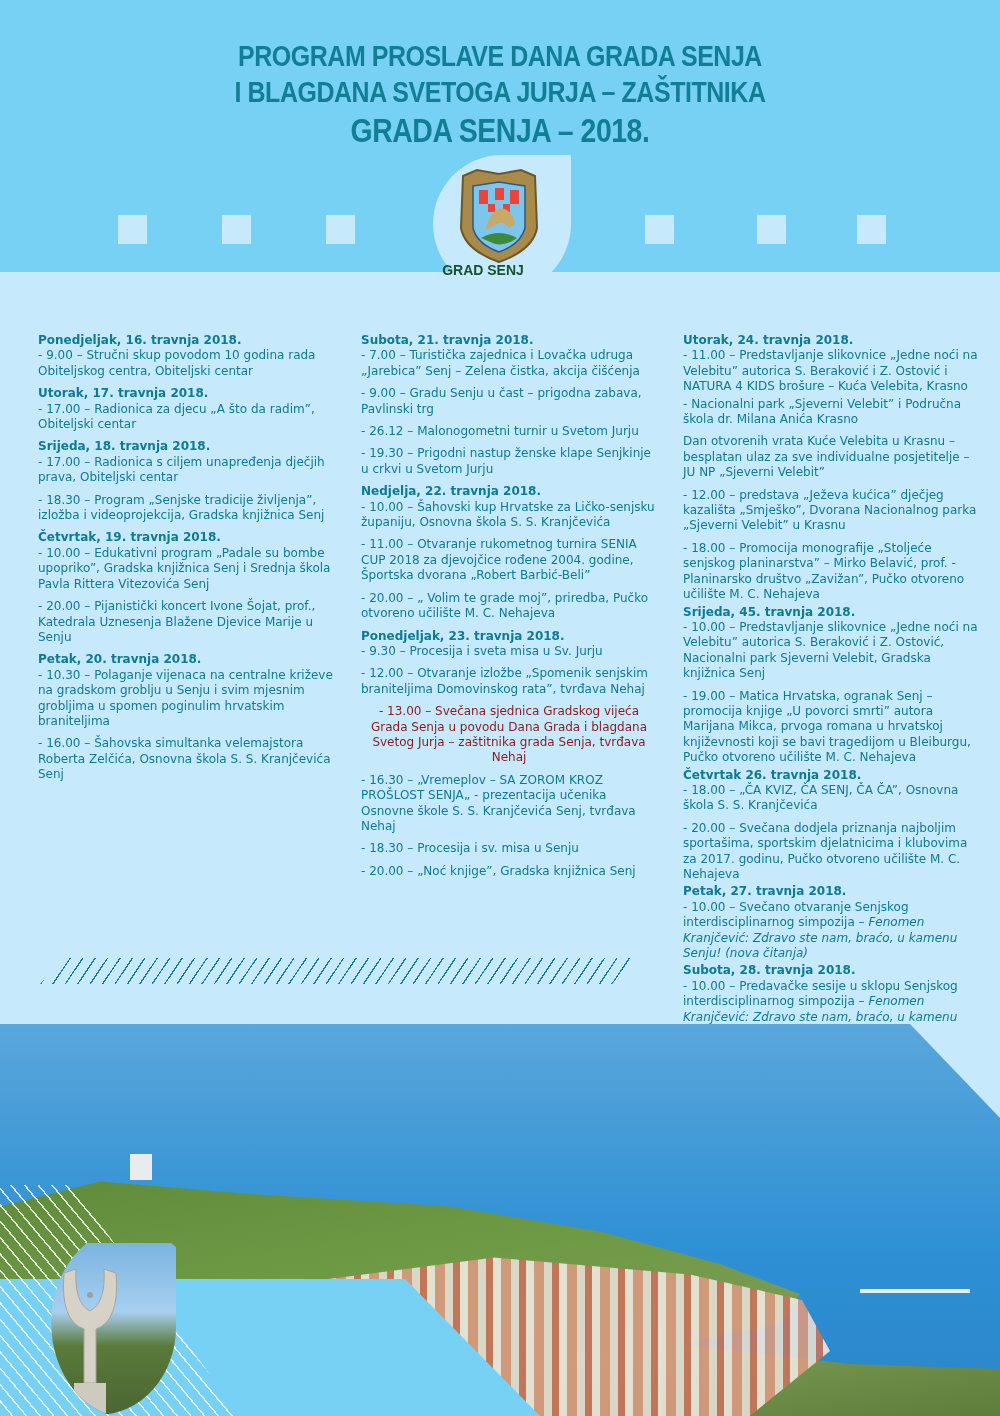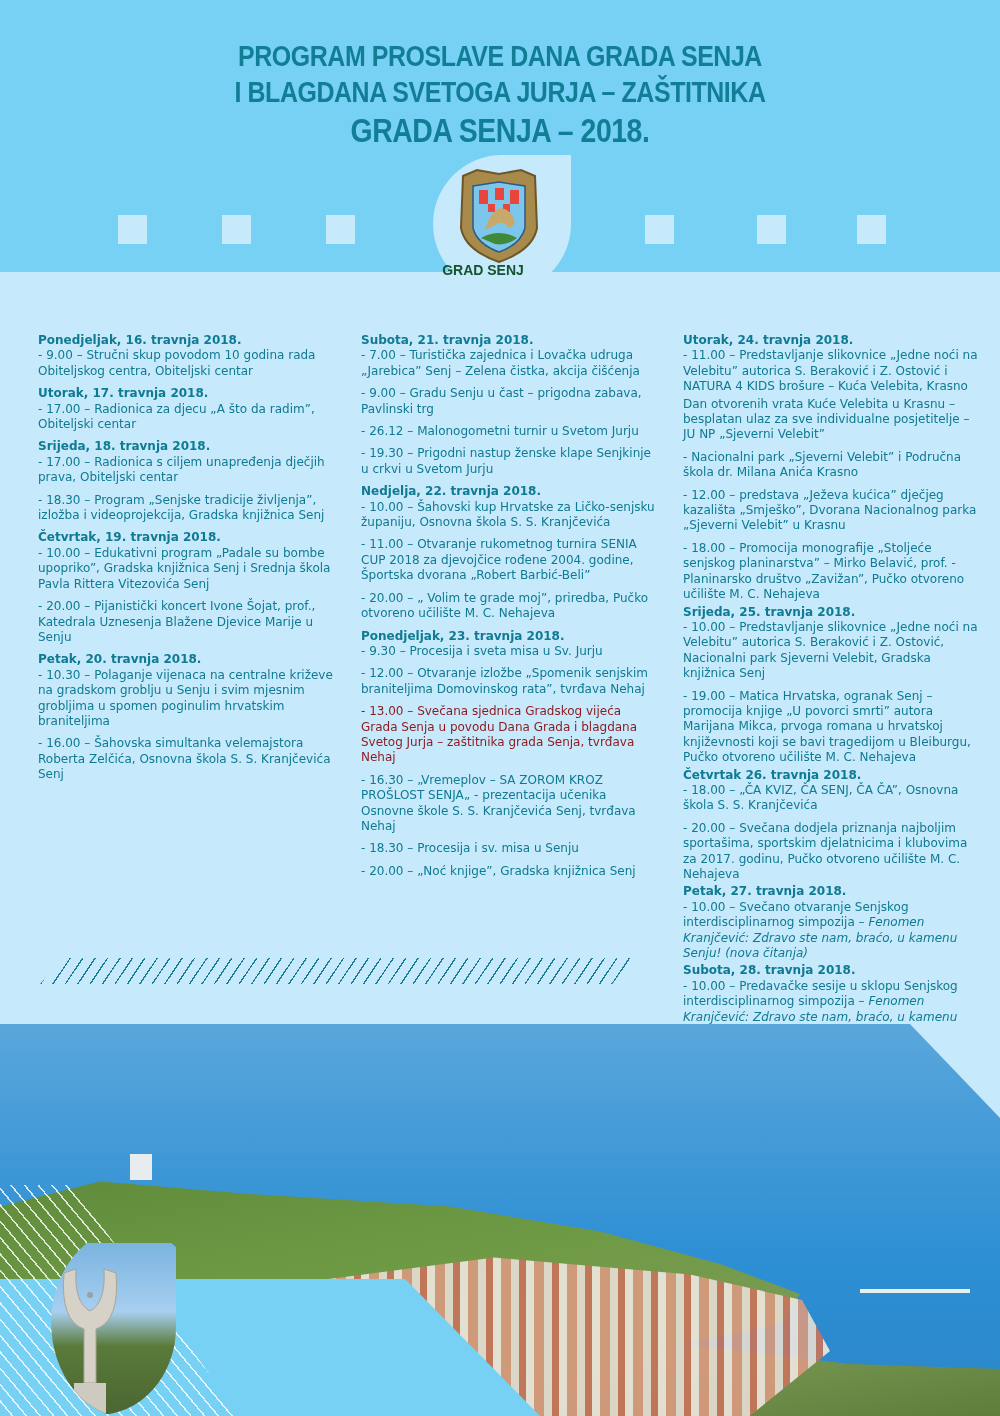--- a/index.html
+++ b/index.html
@@ -10,21 +10,21 @@
   .title .l3 { font-size:33px; line-height:42px; transform:scaleX(0.86); display:block; }
   .sq { position:absolute; top:215px; width:29px; height:29px; background:#c6e9fb; }
   .drop { position:absolute; left:433px; top:155px; width:138px; height:138px; background:#c6e9fb; border-radius:50% 0 50% 50%; }
   .crest { position:absolute; left:457px; top:168px; width:84px; height:96px; }
   .grad-senj { position:absolute; left:414px; top:262px; width:138px; text-align:center; color:#14532d; font-weight:bold; font-size:14px; font-family:"Liberation Sans", sans-serif; }
   .col { position:absolute; top:333px; width:300px; color:#0f7a92; font-size:12px; line-height:15.4px; }
   .col1 { left:38px; } .col2 { left:361px; width:296px; } .col3 { left:683px; width:300px; }
   .day { font-weight:bold; }
   .ev { margin-bottom:7px; }
   .ev.tight { margin-bottom:2px; }
-  .ev.red { color:#8c1a1f; }
+  .ev.red { color:#8c1a1f;text-align:center; }
   .ev i { font-style:italic; }
   .block { margin-bottom:2px; }
   .hatch { position:absolute; left:40px; top:958px; width:596px; height:26px;
     background:repeating-linear-gradient(-56deg, transparent 0 9px, #1a7c93 9px 10.3px); 
     clip-path:polygon(4% 0,100% 0,96% 100%,0 100%); }
   .photo { position:absolute; left:0; top:1024px; width:1000px; height:392px; overflow:hidden;
     clip-path:polygon(0 0, 91% 0, 100% 24%, 100% 100%, 0 100%); }
   .sea { position:absolute; inset:0; background:linear-gradient(180deg,#5aa7dc 0%,#3f98d6 35%,#2d8fd4 60%,#2b86c8 100%); }
   .land { position:absolute; left:0; top:145px; width:1000px; height:250px;
     background:linear-gradient(170deg,#5f8a3a 0%,#6f9a45 40%,#7a9b55 70%,#5e7c3a 100%);
@@ -122,27 +122,27 @@
     <div class="ev">-  16.30 – „Vremeplov – SA ZOROM KROZ PROŠLOST SENJA„ - prezentacija učenika Osnovne škole S. S. Kranjčevića Senj, tvrđava Nehaj</div>
     <div class="ev">-  18.30 – Procesija i sv. misa u Senju</div>
     <div class="ev">-  20.00 – „Noć knjige”, Gradska knjižnica Senj</div>
   </div>
 </div>
 
 <div class="col col3">
   <div class="block">
     <div class="day">Utorak, 24. travnja 2018.</div>
     <div class="ev tight">-  11.00 – Predstavljanje slikovnice „Jedne noći na Velebitu” autorica S. Beraković i Z. Ostović i NATURA 4 KIDS brošure – Kuća Velebita, Krasno</div>
+    <div class="ev">-  Nacionalni park „Sjeverni Velebit” i Područna škola dr. Milana Anića Krasno</div>
     <div class="ev">Dan otvorenih vrata Kuće Velebita u Krasnu – besplatan ulaz za sve individualne posjetitelje – JU NP „Sjeverni Velebit”</div>
-    <div class="ev">-  Nacionalni park „Sjeverni Velebit” i Područna škola dr. Milana Anića Krasno</div>
     <div class="ev">-  12.00 – predstava „Ježeva kućica” dječjeg kazališta „Smješko”, Dvorana Nacionalnog parka „Sjeverni Velebit” u Krasnu</div>
     <div class="ev tight">-  18.00 – Promocija monografije „Stoljeće senjskog planinarstva” – Mirko Belavić, prof. - Planinarsko društvo „Zavižan”, Pučko otvoreno učilište M. C. Nehajeva</div>
   </div>
   <div class="block">
-    <div class="day">Srijeda, 25. travnja 2018.</div>
+    <div class="day">Srijeda, 45. travnja 2018.</div>
     <div class="ev">-  10.00 – Predstavljanje slikovnice „Jedne noći na Velebitu” autorica S. Beraković i Z. Ostović, Nacionalni park Sjeverni Velebit, Gradska knjižnica Senj</div>
     <div class="ev tight">-  19.00 – Matica Hrvatska, ogranak Senj – promocija knjige „U povorci smrti” autora Marijana Mikca, prvoga romana u hrvatskoj književnosti koji se bavi tragedijom u Bleiburgu, Pučko otvoreno učilište M. C. Nehajeva</div>
   </div>
   <div class="block">
     <div class="day">Četvrtak 26. travnja 2018.</div>
     <div class="ev">-  18.00 – „ČA KVIZ, ČA SENJ, ČA ČA”, Osnovna škola S. S. Kranjčevića</div>
     <div class="ev tight">-  20.00 – Svečana dodjela priznanja najboljim sportašima, sportskim djelatnicima i klubovima za 2017. godinu, Pučko otvoreno učilište M. C. Nehajeva</div>
   </div>
   <div class="block">
     <div class="day">Petak, 27. travnja 2018.</div>

